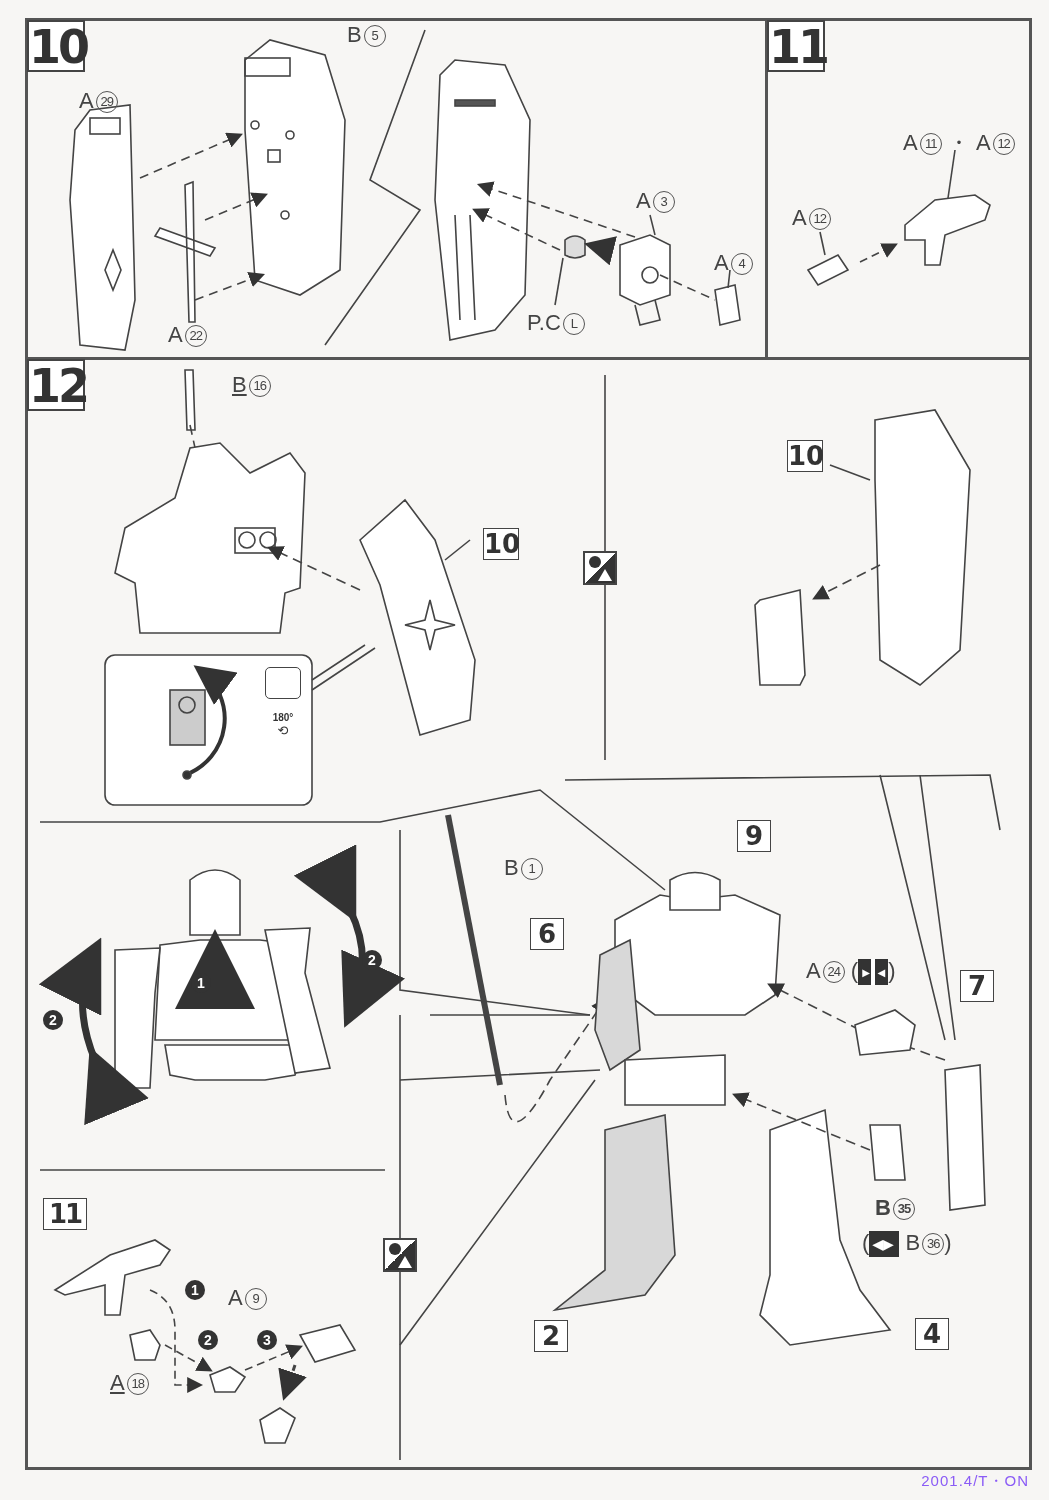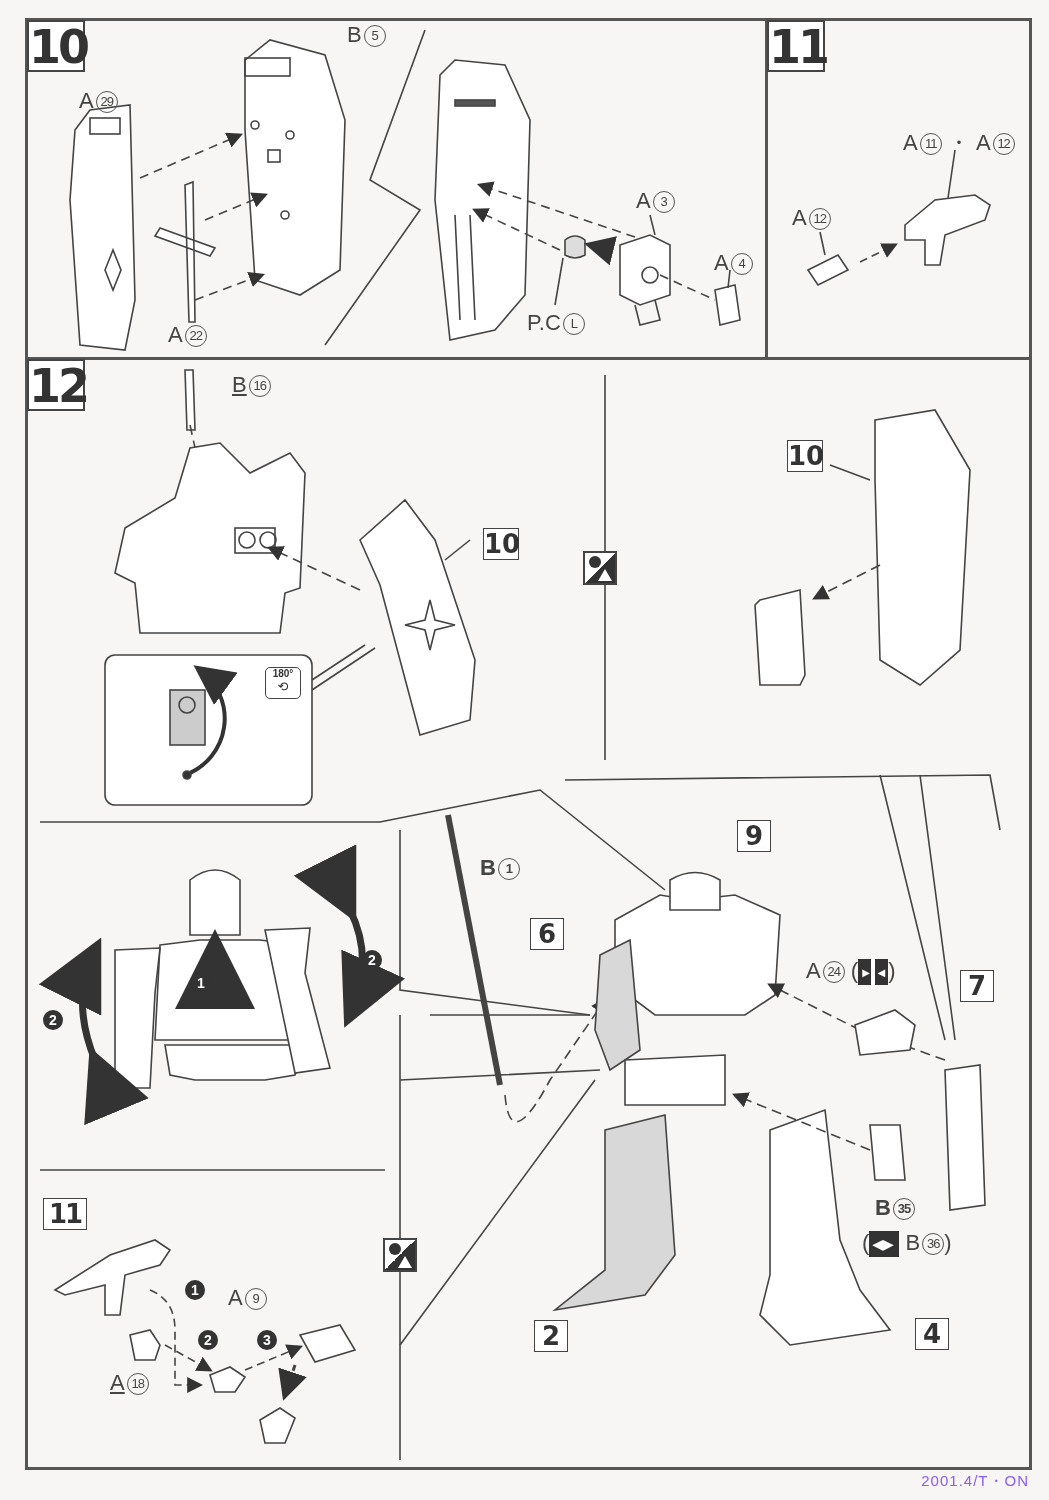--- a/index.html
+++ b/index.html
@@ -178,21 +178,21 @@
 </div>
 <div class="lbl" style="left:903px;top:128px;">
   <span>A</span><span class="num">11</span>
   <span>・</span>
   <span>A</span><span class="num">12</span>
 </div>
 
 <div class="lbl" style="left:232px;top:372px;text-decoration:underline;">
   <span>B</span><span class="num">16</span>
 </div>
-<div class="lbl" style="left:480px;top:855px;font-weight:bold;">
+<div class="lbl" style="left:504px;top:855px;">
   <span>B</span><span class="num">1</span>
 </div>
 <div class="lbl" style="left:806px;top:958px;">
   <span>A</span><span class="num">24</span>
   <span>(</span><span class="ic" style="position:relative;display:inline-block;width:30px;height:26px;background:#333;vertical-align:middle;">
     <span style="position:absolute;left:13px;top:0;width:4px;height:26px;background:#fff;"></span>
     <span style="position:absolute;left:4px;top:8px;color:#fff;font-size:10px;">▶</span>
     <span style="position:absolute;right:3px;top:8px;color:#fff;font-size:10px;">◀</span>
   </span><span>)</span>
 </div>
@@ -224,21 +224,21 @@
 <div class="ic" style="left:583px;top:551px;width:34px;height:34px;border:2px solid #444;background:linear-gradient(135deg,#fff 50%,#333 50%);box-sizing:border-box;">
   <span style="position:absolute;left:4px;top:3px;width:12px;height:12px;border-radius:50%;background:#333;"></span>
   <span style="position:absolute;right:3px;bottom:2px;width:0;height:0;border-left:7px solid transparent;border-right:7px solid transparent;border-bottom:12px solid #fff;"></span>
 </div>
 <div class="ic" style="left:383px;top:1238px;width:34px;height:34px;border:2px solid #444;background:linear-gradient(135deg,#fff 50%,#333 50%);box-sizing:border-box;">
   <span style="position:absolute;left:4px;top:3px;width:12px;height:12px;border-radius:50%;background:#333;"></span>
   <span style="position:absolute;right:3px;bottom:2px;width:0;height:0;border-left:7px solid transparent;border-right:7px solid transparent;border-bottom:12px solid #fff;"></span>
 </div>
 
 <div class="ic" style="left:265px;top:667px;width:34px;height:30px;border:1.5px solid #444;border-radius:5px;background:#fff;text-align:center;">
-  <div style="font-size:10px;font-weight:bold;line-height:12px;">180°</div>
+  <div style="font-size:10px;font-weight:bold;line-height:12px;margin-top:44px;">180°</div>
   <div style="font-size:13px;line-height:14px;">⟲</div>
 </div>
 
 <div class="ic" style="left:191px;top:973px;width:20px;height:20px;border-radius:50%;background:#333;color:#fff;font-size:14px;font-weight:bold;text-align:center;line-height:20px;">1</div>
 <div class="ic" style="left:43px;top:1010px;width:20px;height:20px;border-radius:50%;background:#333;color:#fff;font-size:14px;font-weight:bold;text-align:center;line-height:20px;">2</div>
 <div class="ic" style="left:362px;top:950px;width:20px;height:20px;border-radius:50%;background:#333;color:#fff;font-size:14px;font-weight:bold;text-align:center;line-height:20px;">2</div>
 <div class="ic" style="left:185px;top:1280px;width:20px;height:20px;border-radius:50%;background:#333;color:#fff;font-size:14px;font-weight:bold;text-align:center;line-height:20px;">1</div>
 <div class="ic" style="left:198px;top:1330px;width:20px;height:20px;border-radius:50%;background:#333;color:#fff;font-size:14px;font-weight:bold;text-align:center;line-height:20px;">2</div>
 <div class="ic" style="left:257px;top:1330px;width:20px;height:20px;border-radius:50%;background:#333;color:#fff;font-size:14px;font-weight:bold;text-align:center;line-height:20px;">3</div>
 

